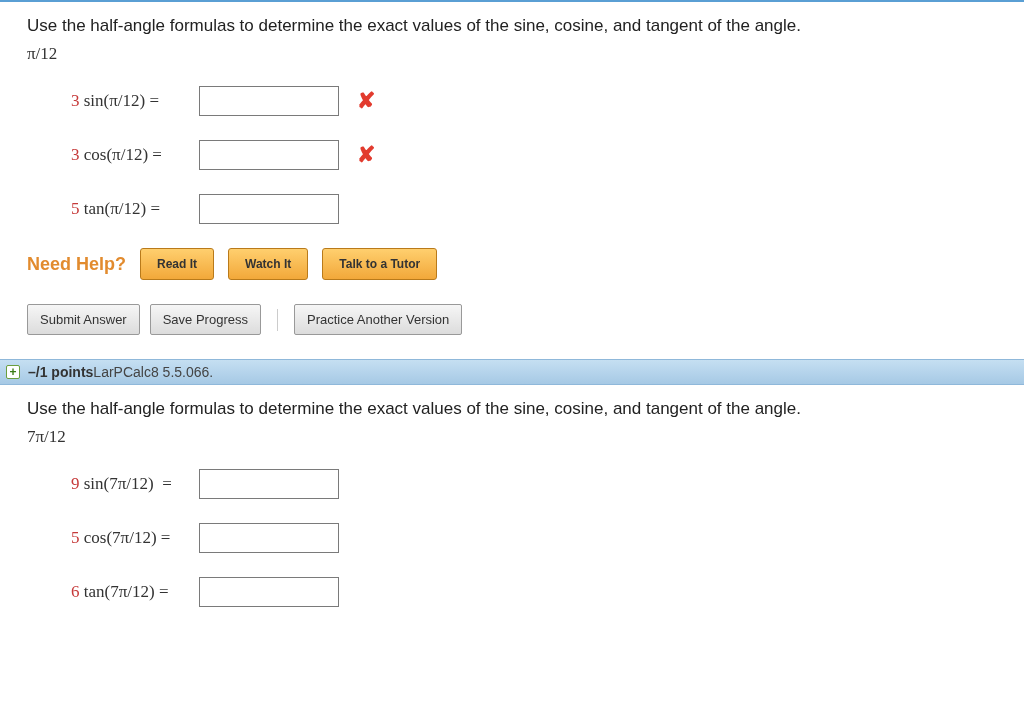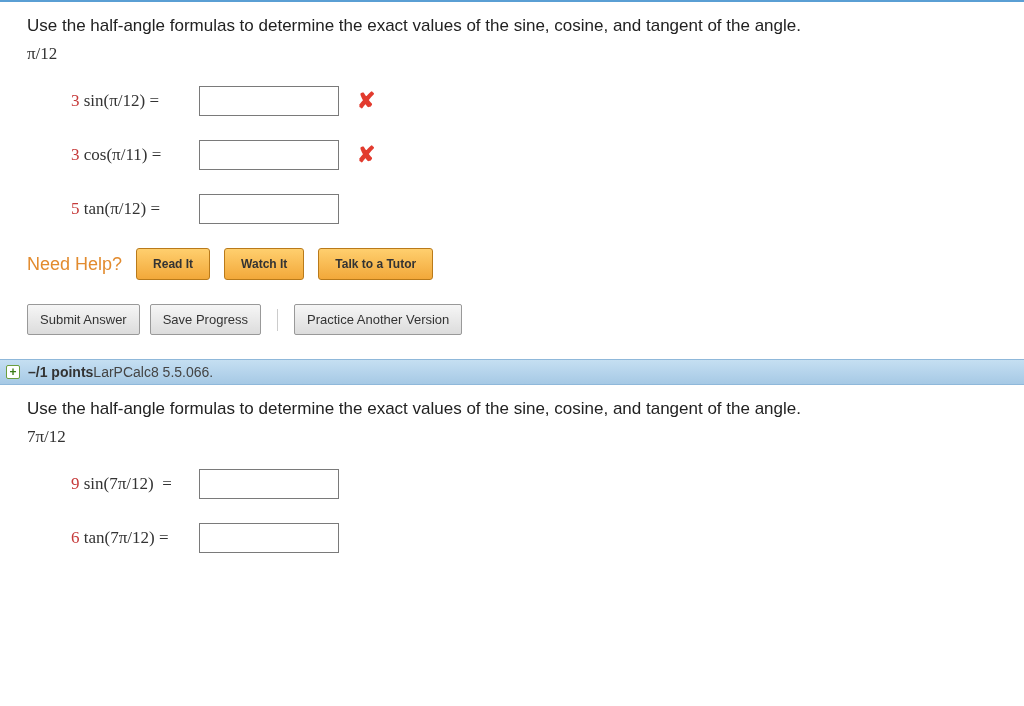--- a/index.html
+++ b/index.html
@@ -55,21 +55,21 @@
     margin-left: 18px;
   }
   .help-row {
     display: flex;
     align-items: center;
     gap: 14px;
     margin: 10px 0 24px 0;
   }
   .help-label {
     color: #e28b2e;
-    font-weight: normal;
+    font-weight: bold;
     font-size: 18px;
   }
   .help-btn {
     display: inline-flex;
     align-items: center;
     justify-content: center;
     height: 32px;
     padding: 0 16px;
     font-size: 12px;
     font-weight: bold;
@@ -144,21 +144,21 @@
       <span class="attempt-count">3</span>
       <span>sin(π/12)</span> =
     </span>
     <input class="answer-input" type="text" value="" style="">
     <span class="mark-x">✘</span>
   </div>
 
   <div class="eq-row">
     <span class="eq-label">
       <span class="attempt-count">3</span>
-      <span>cos(π/11)</span> =
+      <span>cos(π/12)</span> =
     </span>
     <input class="answer-input" type="text" value="" style="">
     <span class="mark-x">✘</span>
   </div>
 
   <div class="eq-row">
     <span class="eq-label">
       <span class="attempt-count">5</span>
       <span>tan(π/12)</span> =
     </span>
@@ -191,20 +191,27 @@
   <div class="angle-indent">7π/12</div>
 
   <div class="eq-row">
     <span class="eq-label">
       <span class="attempt-count">9</span>
       <span>sin(7π/12)</span> &nbsp;=
     </span>
     <input class="answer-input" type="text" value="" style="">
   </div>
 
+  <div class="eq-row">
+    <span class="eq-label">
+      <span class="attempt-count">5</span>
+      <span>cos(7π/12)</span> =
+    </span>
+    <input class="answer-input" type="text" value="" style="">
+  </div>
 
   <div class="eq-row">
     <span class="eq-label">
       <span class="attempt-count">6</span>
       <span>tan(7π/12)</span> =
     </span>
     <input class="answer-input" type="text" value="" style="">
   </div>
 </div>
 

